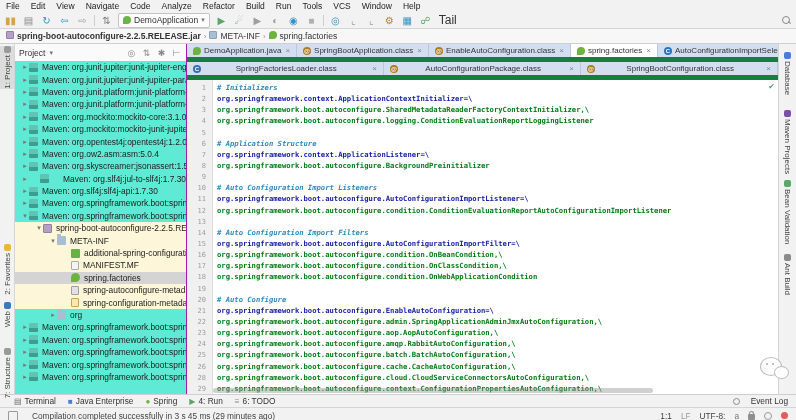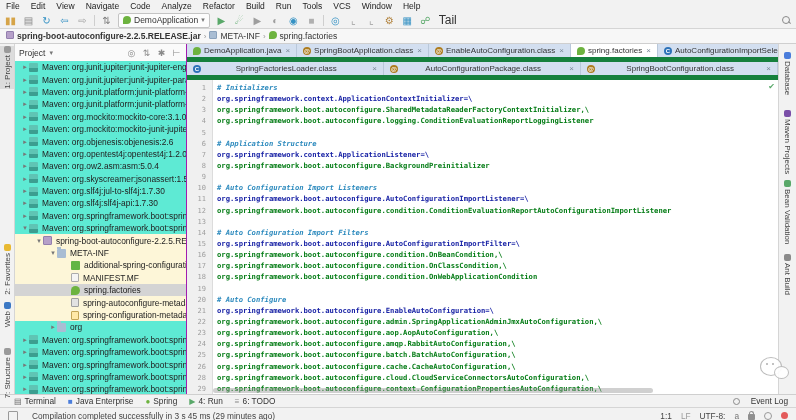--- a/index.html
+++ b/index.html
@@ -233,38 +233,33 @@
             <span class="tlabel">Maven: org.mockito:mockito-core:3.1.0</span>
           </div>
           <div class="trow" style="padding-left: 6px;">
             <span class="chev">▸</span>
             <span class="ticon i-lib"></span>
             <span class="tlabel">Maven: org.mockito:mockito-junit-jupite</span>
           </div>
           <div class="trow" style="padding-left: 6px;">
             <span class="chev">▸</span>
             <span class="ticon i-lib"></span>
-            <span class="tlabel">Maven: org.objenesis:objenesis:2.6</span>
-          </div>
-          <div class="trow" style="padding-left: 6px;">
-            <span class="chev">▸</span>
-            <span class="ticon i-lib"></span>
             <span class="tlabel">Maven: org.opentest4j:opentest4j:1.2.0</span>
           </div>
           <div class="trow" style="padding-left: 6px;">
             <span class="chev">▸</span>
             <span class="ticon i-lib"></span>
             <span class="tlabel">Maven: org.ow2.asm:asm:5.0.4</span>
           </div>
           <div class="trow" style="padding-left: 6px;">
             <span class="chev">▸</span>
             <span class="ticon i-lib"></span>
             <span class="tlabel">Maven: org.skyscreamer:jsonassert:1.5.0</span>
           </div>
-          <div class="trow" style="padding-left: 6px;">
+          <div class="trow" style="padding-left: 6px; justify-content: space-between;">
             <span class="chev">▸</span>
             <span class="ticon i-lib"></span>
             <span class="tlabel">Maven: org.slf4j:jul-to-slf4j:1.7.30</span>
           </div>
           <div class="trow" style="padding-left: 6px;">
             <span class="chev">▸</span>
             <span class="ticon i-lib"></span>
             <span class="tlabel">Maven: org.slf4j:slf4j-api:1.7.30</span>
           </div>
           <div class="trow" style="padding-left: 6px;">

